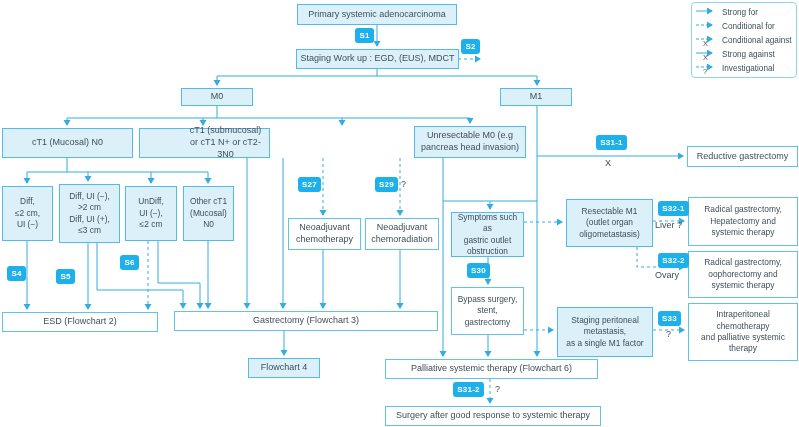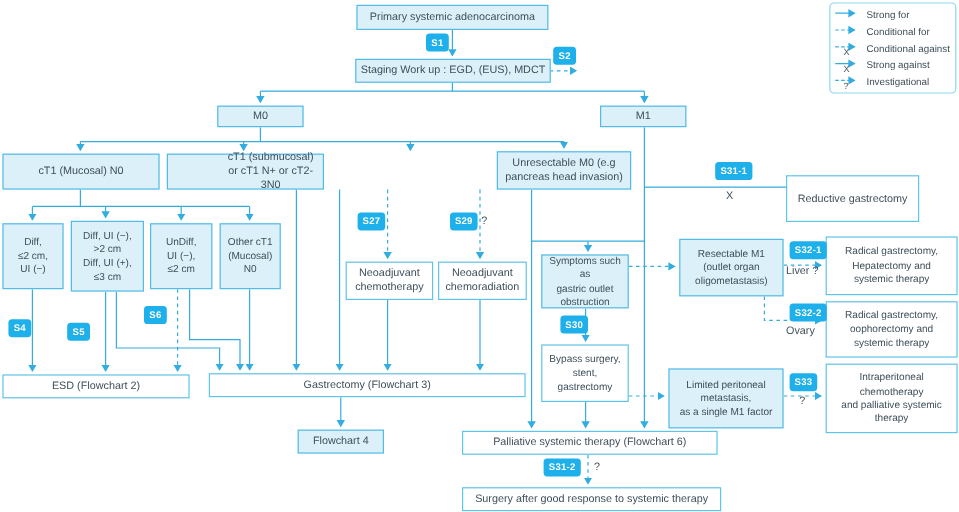--- a/index.html
+++ b/index.html
@@ -129,31 +129,31 @@
 chemoradiation</div>
   <div class="box sm" style="left:451px;top:212px;width:73px;height:45px;">Symptoms such as
 gastric outlet
 obstruction</div>
   <div class="box outline sm" style="left:451px;top:287px;width:73px;height:48px;">Bypass surgery,
 stent,
 gastrectomy</div>
   <div class="box" style="left:248px;top:358px;width:72px;height:20px;">Flowchart 4</div>
   <div class="box outline" style="left:385px;top:359px;width:213px;height:20px;">Palliative systemic therapy (Flowchart 6)</div>
   <div class="box outline" style="left:385px;top:406px;width:216px;height:20px;">Surgery after good response to systemic therapy</div>
-  <div class="box outline" style="left:655px;top:146px;width:111px;height:39px;">Reductive gastrectomy</div>
+  <div class="box outline" style="left:687px;top:146px;width:111px;height:21px;">Reductive gastrectomy</div>
   <div class="box sm" style="left:566px;top:199px;width:87px;height:48px;">Resectable M1
 (outlet organ
 oligometastasis)</div>
   <div class="box outline sm" style="left:688px;top:197px;width:110px;height:49px;">Radical gastrectomy,
 Hepatectomy and
 systemic therapy</div>
   <div class="box outline sm" style="left:688px;top:251px;width:110px;height:47px;">Radical gastrectomy,
 oophorectomy and
 systemic therapy</div>
-  <div class="box sm" style="left:557px;top:307px;width:96px;height:50px;">Limited peritoneal
+  <div class="box sm" style="left:557px;top:307px;width:96px;height:50px;">Staging peritoneal
 metastasis,
 as a single M1 factor</div>
   <div class="box outline sm" style="left:688px;top:303px;width:110px;height:58px;">Intraperitoneal
 chemotherapy
 and palliative systemic
 therapy</div>
 
   <div class="badge" style="left:355px;top:28px;width:19px;">S1</div>
   <div class="badge" style="left:461px;top:39px;width:19px;">S2</div>
   <div class="badge" style="left:7px;top:266px;width:19px;">S4</div>

